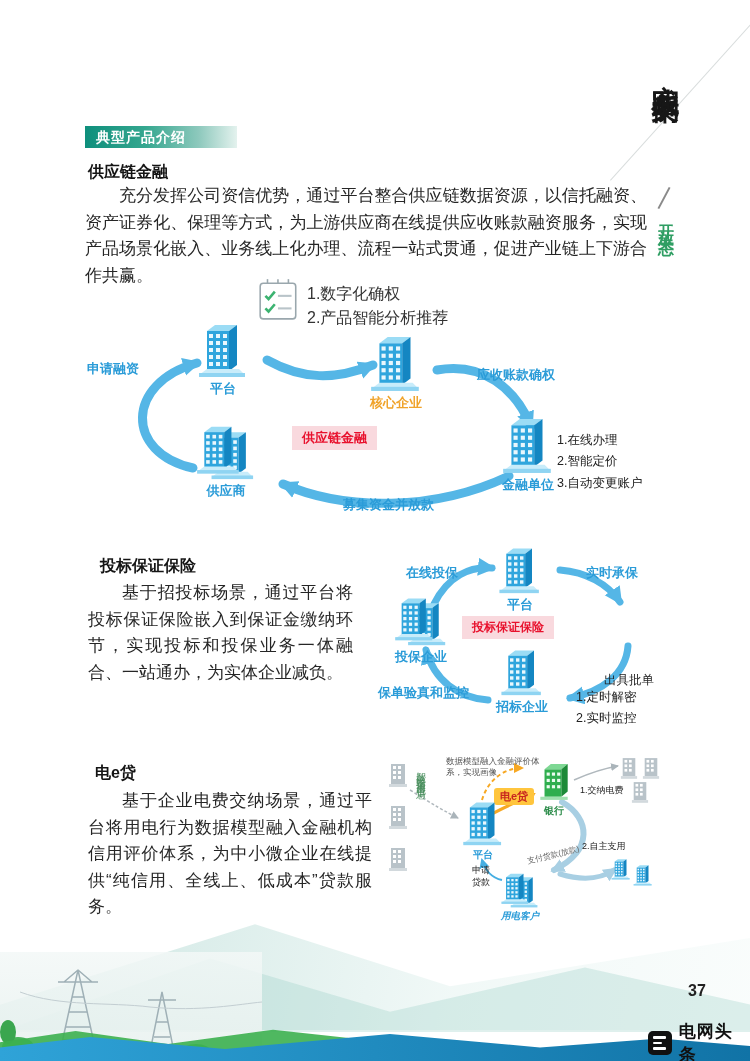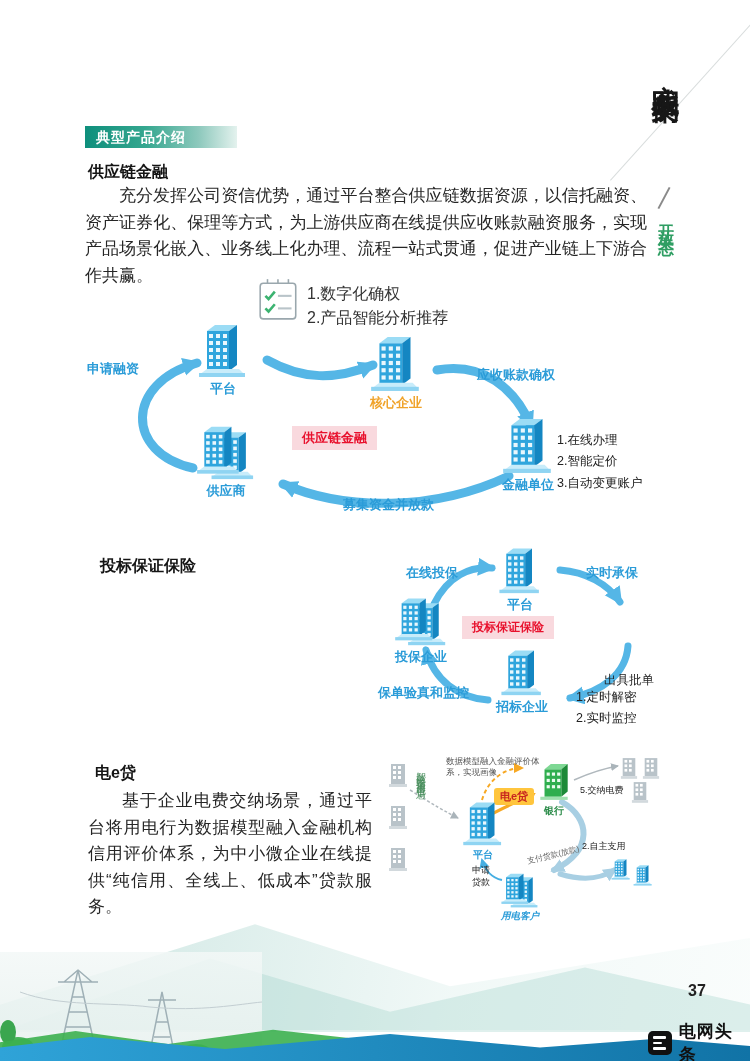--- a/index.html
+++ b/index.html
@@ -247,20 +247,21 @@
     </div>
 
     <div class="plain" style="left:472px;top:162px;">
       <div>1.在线办理</div>
       <div>2.智能定价</div>
       <div>3.自动变更账户</div>
     </div>
   </div>
 
   <h3 class="sec-title" style="left:100px;top:556px;">投标保证保险</h3>
+  <p class="sec-body" style="left:88px;top:580px;width:265px;">基于招投标场景，通过平台将投标保证保险嵌入到保证金缴纳环节，实现投标和投保业务一体融合、一站通办，为实体企业减负。</p>
 
   <div class="diagram" style="left:378px;top:542px;width:312px;height:208px;">
     <svg class="arrows" viewBox="0 0 312 208">
       <path class="arr" style="stroke-width:7" d="M56,62 C70,34 92,24 114,26" marker-end="url(#ah-blue)"></path>
       <path class="arr" style="stroke-width:7" d="M182,28 C208,30 230,42 242,60" marker-end="url(#ah-blue)"></path>
       <path class="arr" style="stroke-width:7" d="M250,104 C248,132 224,150 192,156" marker-end="url(#ah-blue)"></path>
       <path class="arr" style="stroke-width:7" d="M110,158 C80,156 56,138 48,108" marker-end="url(#ah-blue)"></path>
     </svg>
 
     <span class="flabel" style="left:28px;top:22px;">在线投保</span>
@@ -321,21 +322,21 @@
 
     <span class="model-label" style="left:58px;top:0px;">数据模型融入金融评价体系，实现画像</span>
     <span class="ebox" style="left:106px;top:32px;">电e贷</span>
 
     <div class="node" style="left:148px;top:6px;">
       <svg class="bld" width="36" height="40" viewBox="0 0 34 38">
           <use href="#sym-bld-green"></use>
         </svg>
       <span class="nlabel" style="color:#2c8c4a;">银行</span>
     </div>
-    <span class="tiny" style="left:192px;top:28px;">5.交纳电费</span>
+    <span class="tiny" style="left:192px;top:28px;">1.交纳电费</span>
 
     <svg style="position:absolute;left:232px;top:0;" width="18" height="24" viewBox="0 0 20 26">
         <use href="#sym-bld-gray"></use>
       </svg>
     <svg style="position:absolute;left:254px;top:0;" width="18" height="24" viewBox="0 0 20 26">
         <use href="#sym-bld-gray"></use>
       </svg>
     <svg style="position:absolute;left:243px;top:24px;" width="18" height="24" viewBox="0 0 20 26">
         <use href="#sym-bld-gray"></use>
       </svg>

